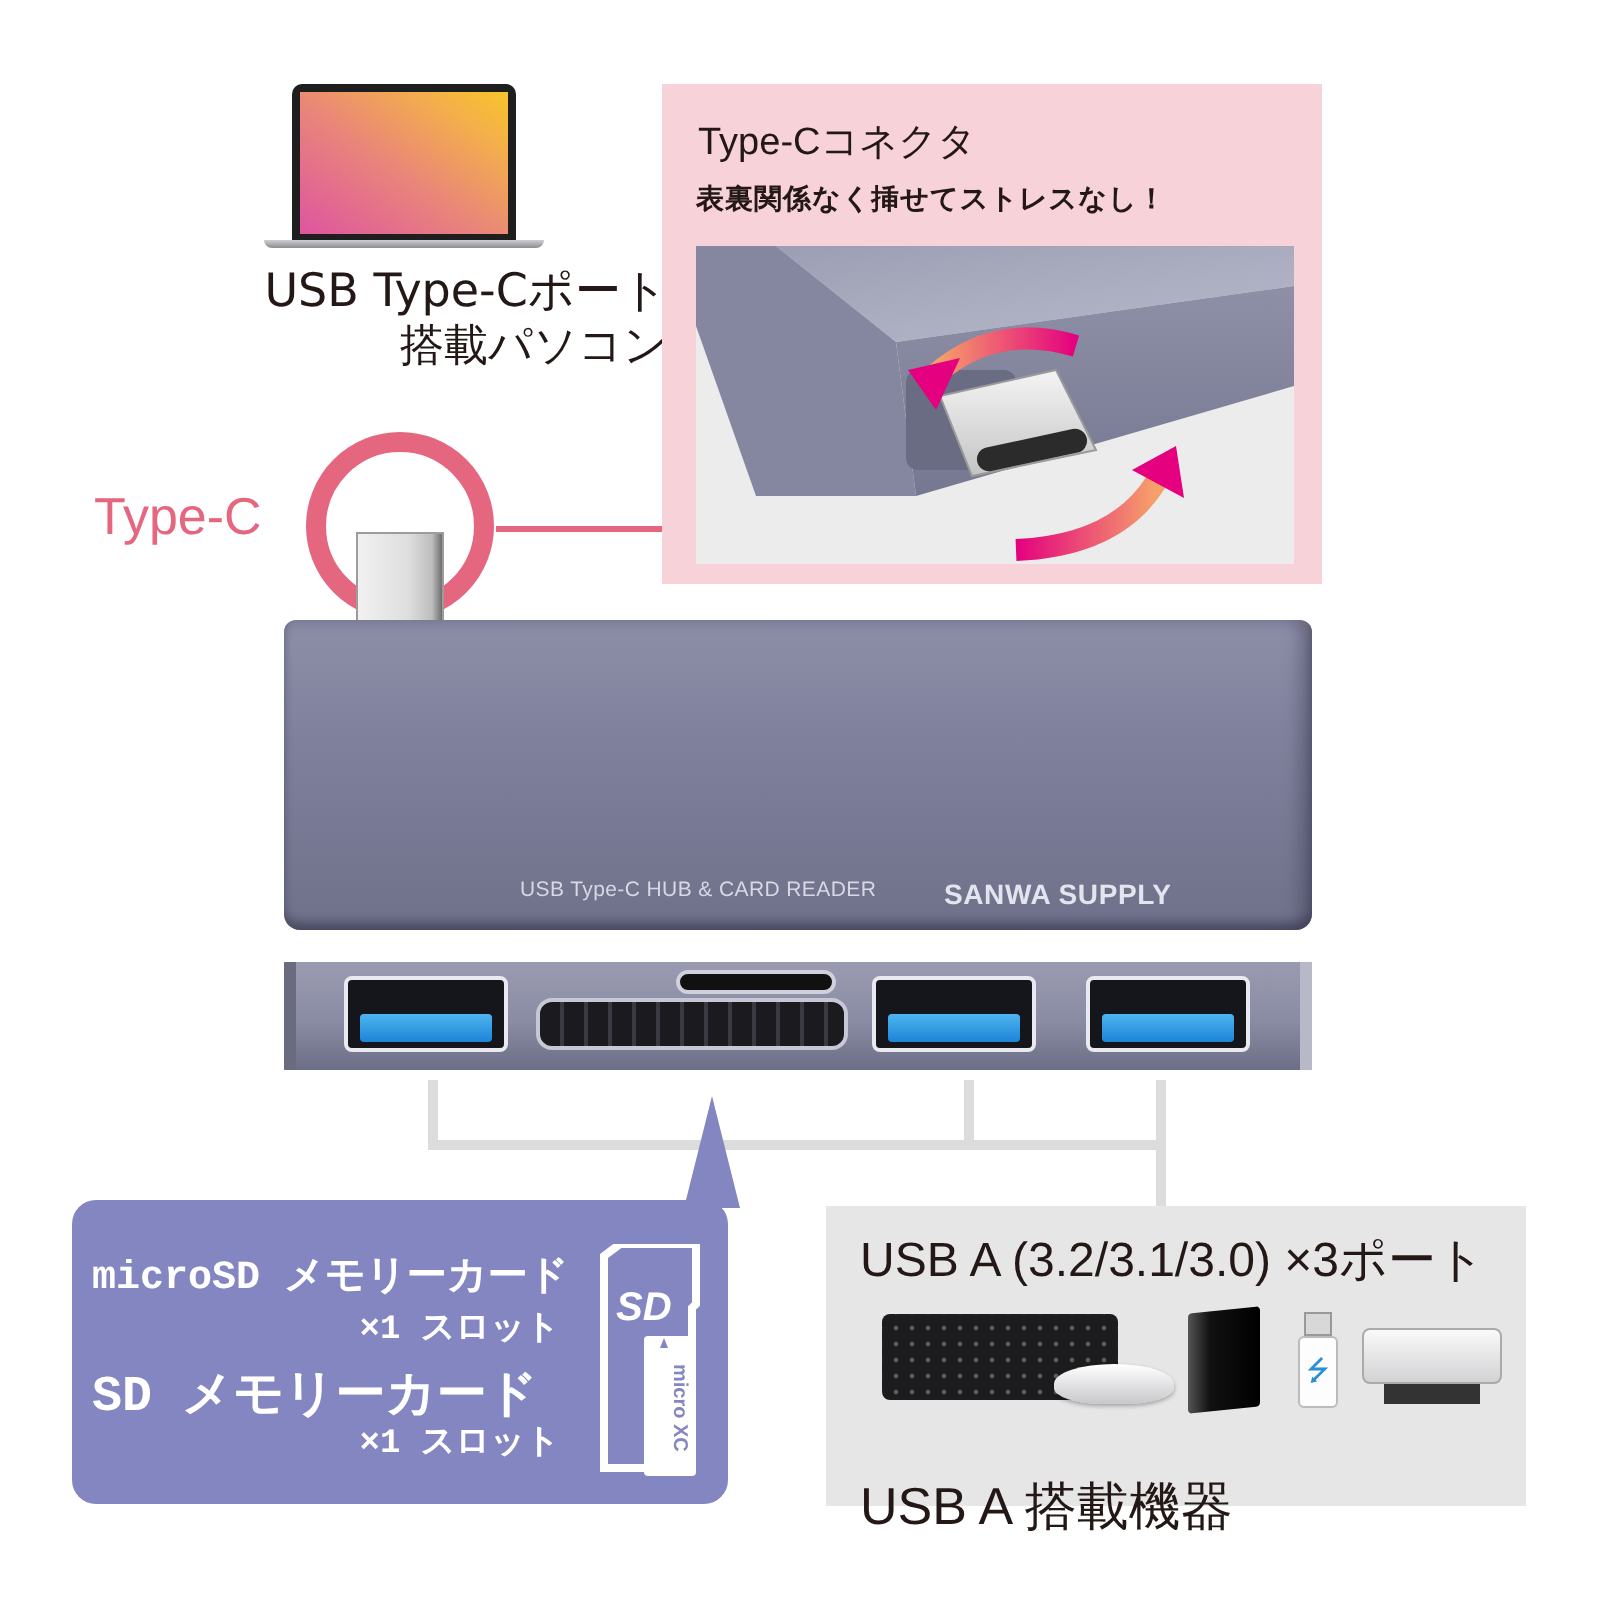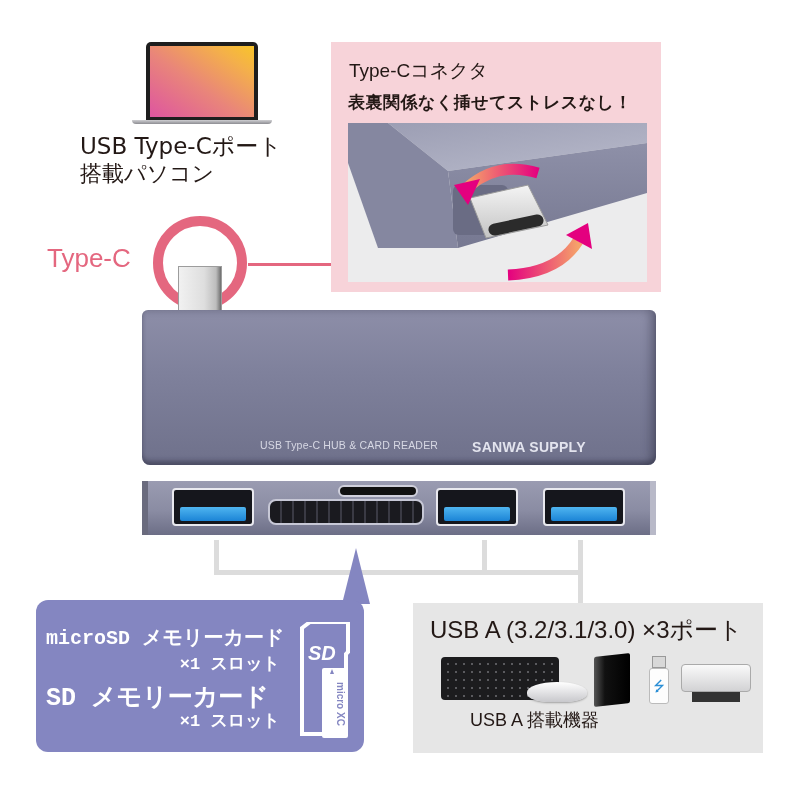--- a/index.html
+++ b/index.html
@@ -7,33 +7,33 @@
   body { position: relative; font-family: "DejaVu Sans", "Liberation Sans", sans-serif; color: #231815; }
 
   .abs { position: absolute; }
 
   
   .laptop { left: 144px; top: 42px; width: 128px; height: 80px; }
   .laptop .lid { position: absolute; left: 2px; top: 0; width: 112px; height: 78px; background: #1e1e1e; border-radius: 5px 5px 0 0; padding: 4px 4px 3px 4px; }
   .laptop .screen { width: 100%; height: 100%; background: linear-gradient(35deg, #de55a0 0%, #e9857a 45%, #f4b04a 80%, #f8c42a 100%); }
   .laptop .base { position: absolute; left: -12px; top: 78px; width: 140px; height: 4px; background: linear-gradient(#cfcfd2, #8d8d92); border-radius: 0 0 6px 6px; }
 
-  .pc-label { left: 80px; top: 133px; width: 280px; text-align: left; font-size: 22px; line-height: 27px; font-weight: normal; color: #231815; }
+  .pc-label { left: 54px; top: 133px; width: 280px; text-align: right; font-size: 22px; line-height: 27px; font-weight: normal; color: #231815; }
   .pc-label div:first-child { font-size: 23px; }
 
   
   .typec-label { left: 47px; top: 243px; font-size: 26px; color: #e4677f; font-family: "Liberation Sans", sans-serif; }
   .ring { left: 153px; top: 216px; width: 94px; height: 94px; border: 10px solid #e4677f; border-radius: 50%; }
   .connector-line { left: 248px; top: 263px; width: 84px; height: 3px; background: #e4677f; }
   .plug { left: 178px; top: 266px; width: 44px; height: 44px; background: linear-gradient(90deg, #f1f1f1 0%, #dedede 60%, #bdbdbd 88%, #6e6e6e 100%); border: 1px solid #9c9c9c; border-bottom: none; }
 
   
   .callout { left: 331px; top: 42px; width: 330px; height: 250px; background: #f7d3d9; }
   .callout-title { left: 349px; top: 58px; font-size: 19px; color: #231815; font-family: "Liberation Sans", sans-serif; }
-  .callout-sub { left: 348px; top: 91px; font-size: 17px; color: #231815; font-weight: bold; letter-spacing: 0.5px; }
+  .callout-sub { left: 348px; top: 91px; font-size: 14px; color: #231815; font-weight: bold; letter-spacing: 0.5px; }
   .callout-photo { left: 348px; top: 123px; width: 299px; height: 159px; background: #ececed; overflow: hidden; }
 
   
   .hub-body { left: 142px; top: 310px; width: 514px; height: 155px; border-radius: 6px 6px 8px 8px;
     background: linear-gradient(180deg, #8d8ea8 0%, #7f819c 40%, #6f718b 100%);
     box-shadow: inset -6px 0 8px rgba(40,40,60,0.35), inset 0 -4px 4px rgba(40,40,60,0.4); }
   .hub-print { left: 220px; top: 439px; font-size: 10.5px; color: #d7d8e4; letter-spacing: 0.2px; font-family: "Liberation Sans", sans-serif; padding-left: 40px; }
   .hub-brand { left: 472px; top: 439px; font-size: 14px; color: #e3e4ee; font-weight: bold; letter-spacing: 0.3px; font-family: "Liberation Sans", sans-serif; }
 
   
@@ -57,21 +57,21 @@
   .sd-line2 { left: 160px; top: 652px; width: 120px; text-align: right; font-size: 17px; }
   .sd-line3 { left: 46px; top: 680px; font-size: 25px; }
   .sd-line4 { left: 160px; top: 709px; width: 120px; text-align: right; font-size: 17px; }
 
   
   .sd-card { left: 300px; top: 622px; width: 50px; height: 118px; }
 
   
   .gray-box { left: 413px; top: 603px; width: 350px; height: 150px; background: #e6e6e6; }
   .usb-title { left: 430px; top: 614px; font-size: 24px; color: #231815; font-family: "Liberation Sans", sans-serif; }
-  .usb-sub { left: 430px; top: 708px; font-size: 18px; color: #231815; font-family: "Liberation Sans", sans-serif; margin-left: 40px; }
+  .usb-sub { left: 430px; top: 736px; font-size: 26px; color: #231815; font-family: "Liberation Sans", sans-serif; }
 
   .keyboard { left: 441px; top: 657px; width: 118px; height: 43px; background: #1c1c1e; border-radius: 4px;
     background-image: radial-gradient(circle, #5a5a5e 1px, transparent 1.4px); background-size: 8px 8px; background-position: 3px 3px; }
   .mouse { left: 527px; top: 682px; width: 60px; height: 20px; background: linear-gradient(#ffffff, #c8c8cc); border-radius: 50% 50% 40% 40%; box-shadow: 0 1px 2px rgba(0,0,0,0.3); }
   .tower { left: 594px; top: 655px; width: 36px; height: 50px; background: linear-gradient(90deg, #555 0%, #111 30%, #000 100%); border-radius: 2px; transform: skewY(-6deg); }
   .usbstick { left: 649px; top: 656px; width: 20px; height: 50px; }
   .usbstick .cap { width: 14px; height: 12px; margin-left: 3px; background: #d8d8d8; border: 1px solid #999; }
   .usbstick .body { width: 20px; height: 36px; background: #fdfdfd; border: 1px solid #bbb; border-radius: 3px; color: #2b8fd6; font-size: 14px; text-align: center; line-height: 34px; }
   .printer { left: 681px; top: 664px; width: 70px; height: 40px; }
   .printer .top { width: 70px; height: 28px; background: linear-gradient(#fafafa, #d2d2d4); border-radius: 4px; border: 1px solid #aaa; }

